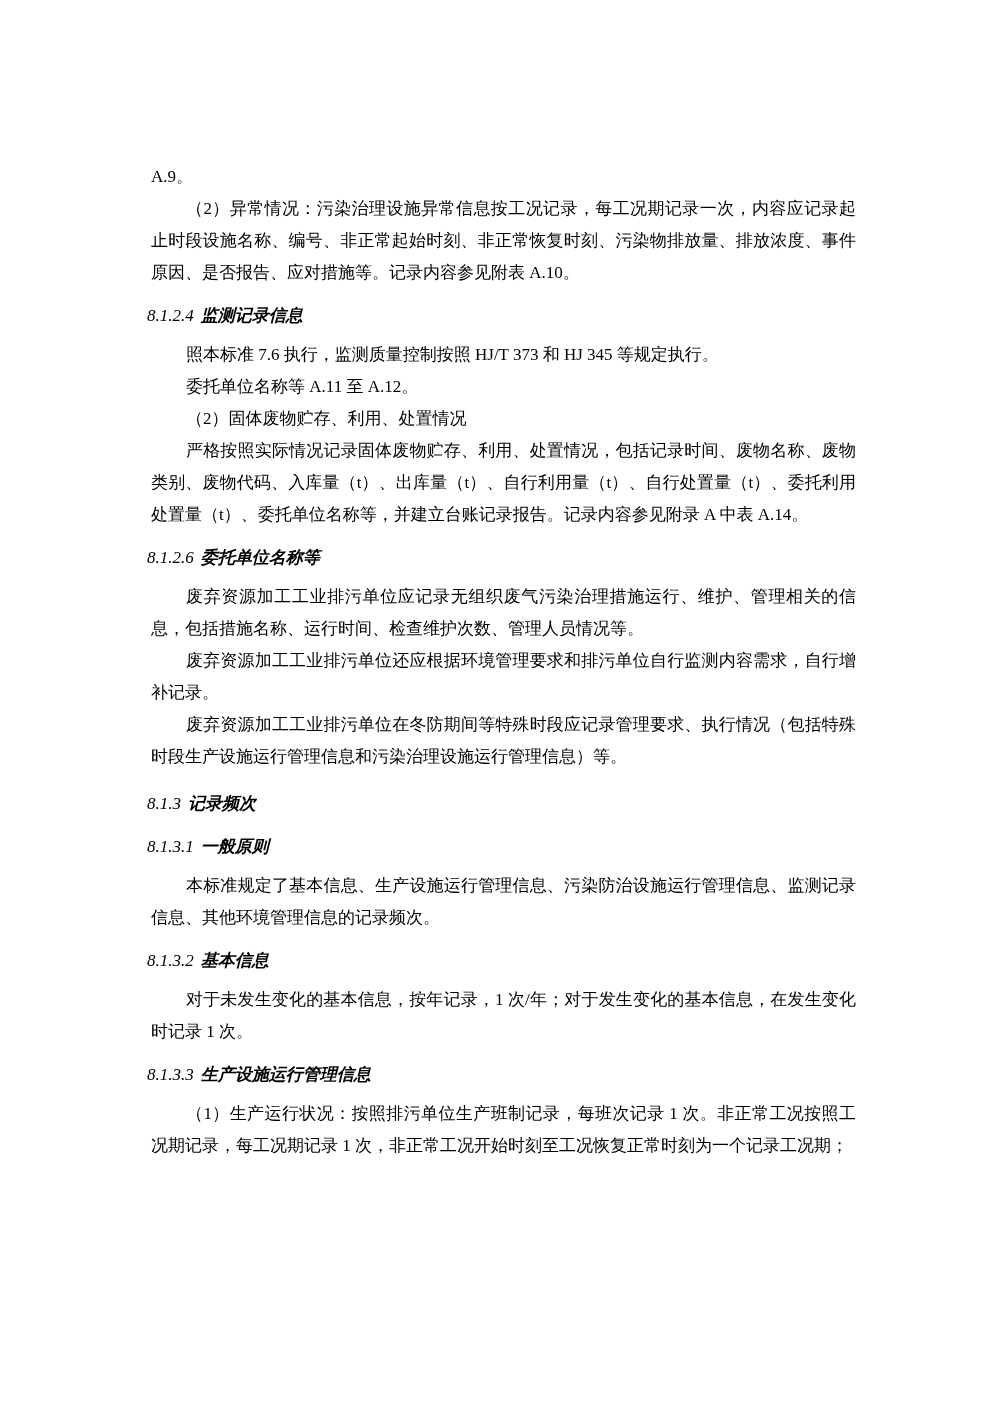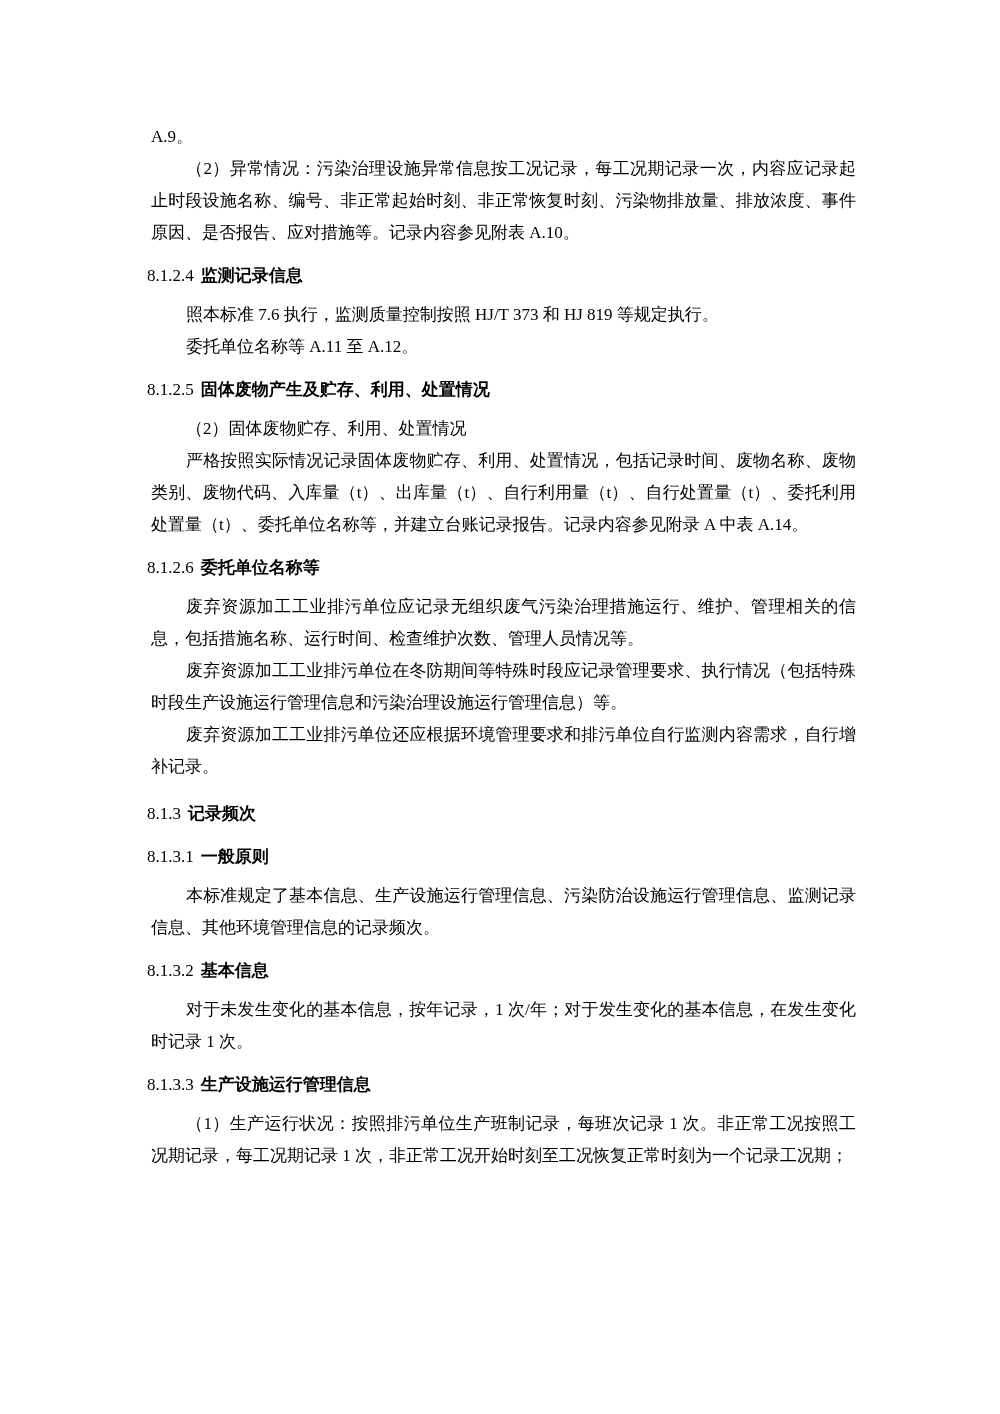--- a/index.html
+++ b/index.html
@@ -5,20 +5,21 @@
   * { margin: 0; padding: 0; box-sizing: border-box; }
   html, body { background: #ffffff; }
   .page {
     position: relative;
     width: 1000px;
     height: 1248px;
     background: #ffffff;
     color: #000000;
     font-family: "Liberation Serif", "DejaVu Serif", serif;
     overflow: hidden;
+    margin-top: 40px;
   }
   .content {
     position: absolute;
     left: 151px;
     top: 121px;
     width: 705px;
     font-size: 17px;
     line-height: 32px;
     text-align: justify;
   }
@@ -26,20 +27,21 @@
     text-indent: 35px;
     margin: 0;
   }
   .para.noindent { text-indent: 0; }
   .heading {
     margin: 9px 0 7px -4px;
     line-height: 32px;
     text-align: left;
     text-indent: 0;
     white-space: nowrap;
+    font-style: italic;
   }
   .heading.level2 { margin-top: 13px; }
   .h-num {
     font-family: "Liberation Serif", "DejaVu Serif", serif;
     font-weight: normal;
     font-size: 17px;
   }
   .h-title {
     font-family: "Liberation Sans", "DejaVu Sans", sans-serif;
     font-weight: 700;
@@ -62,35 +64,32 @@
 
 <div class="page">
   <div class="content">
 
     <p class="para noindent">A.9。</p>
     <p class="para">（2）异常情况：污染治理设施异常信息按工况记录，每工况期记录一次，内容应记录起止时段设施名称、编号、非正常起始时刻、非正常恢复时刻、污染物排放量、排放浓度、事件原因、是否报告、应对措施等。记录内容参见附表 A.10。</p>
 
     <h3 class="heading">
       <span class="h-num">8.1.2.4</span><span class="h-title">监测记录信息</span>
     </h3>
-    <p class="para">照本标准 7.6 执行，监测质量控制按照 HJ/T 373 和 HJ 819 等规定执行。</p>
+    <p class="para">照本标准 7.6 执行，监测质量控制按照 HJ/T 373 和 HJ 345 等规定执行。</p>
     <p class="para">委托单位名称等 A.11 至 A.12。</p>
 
-    <h3 class="heading">
-      <span class="h-num">8.1.2.5</span><span class="h-title">固体废物产生及贮存、利用、处置情况</span>
-    </h3>
     <p class="para">（2）固体废物贮存、利用、处置情况</p>
     <p class="para">严格按照实际情况记录固体废物贮存、利用、处置情况，包括记录时间、废物名称、废物类别、废物代码、入库量（t）、出库量（t）、自行利用量（t）、自行处置量（t）、委托利用处置量（t）、委托单位名称等，并建立台账记录报告。记录内容参见附录 A 中表 A.14。</p>
 
     <h3 class="heading">
       <span class="h-num">8.1.2.6</span><span class="h-title">委托单位名称等</span>
     </h3>
     <p class="para">废弃资源加工工业排污单位应记录无组织废气污染治理措施运行、维护、管理相关的信息，包括措施名称、运行时间、检查维护次数、管理人员情况等。</p>
+    <p class="para">废弃资源加工工业排污单位还应根据环境管理要求和排污单位自行监测内容需求，自行增补记录。</p>
     <p class="para">废弃资源加工工业排污单位在冬防期间等特殊时段应记录管理要求、执行情况（包括特殊时段生产设施运行管理信息和污染治理设施运行管理信息）等。</p>
-    <p class="para">废弃资源加工工业排污单位还应根据环境管理要求和排污单位自行监测内容需求，自行增补记录。</p>
 
     <h3 class="heading level2">
       <span class="h-num">8.1.3</span><span class="h-title">记录频次</span>
     </h3>
     <h3 class="heading">
       <span class="h-num">8.1.3.1</span><span class="h-title">一般原则</span>
     </h3>
     <p class="para">本标准规定了基本信息、生产设施运行管理信息、污染防治设施运行管理信息、监测记录信息、其他环境管理信息的记录频次。</p>
 
     <h3 class="heading">

